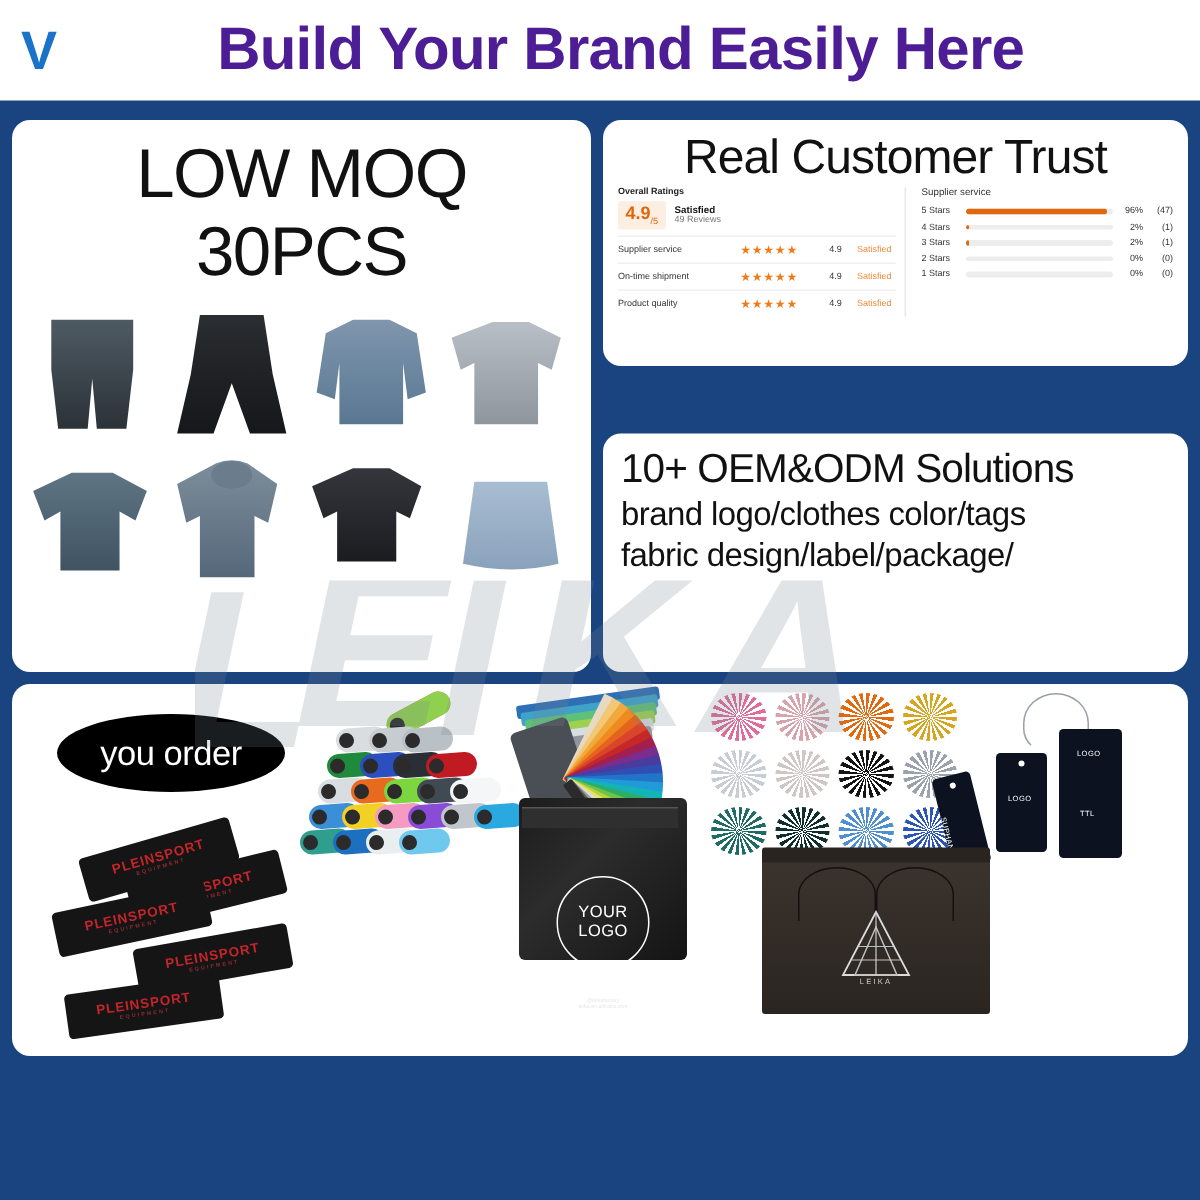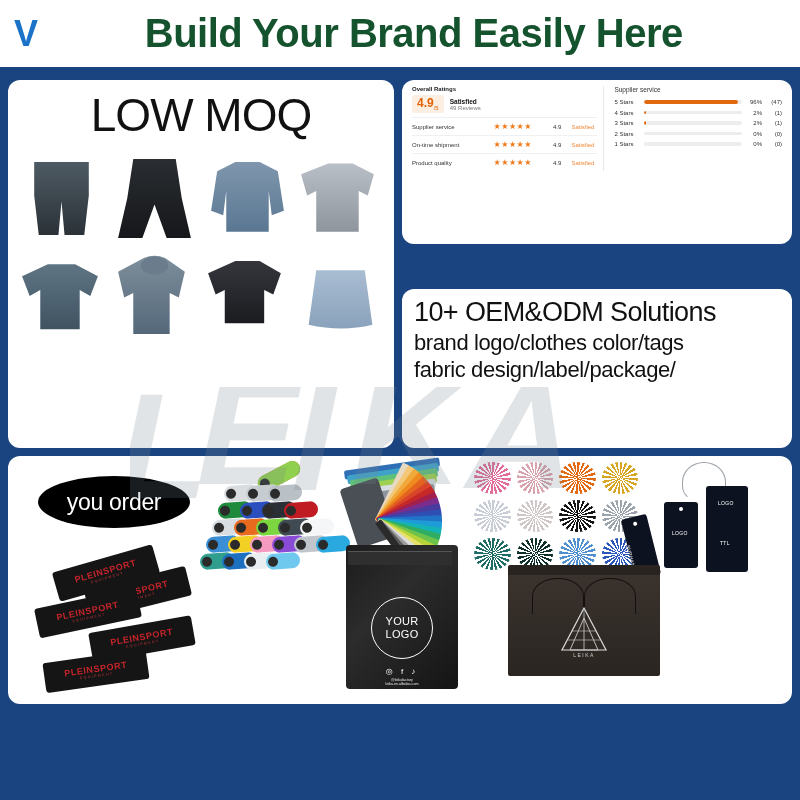--- a/index.html
+++ b/index.html
@@ -14,21 +14,21 @@
   
   .header {
     height: 72px; background: #ffffff;
     display: flex; align-items: center; padding: 0 10px 0 14px;
     border-bottom: 5px solid #1a4480;
   }
   .verified { display: flex; align-items: baseline; font-size: 31px; font-weight: bold; letter-spacing: -.5px; }
   .verified .v { color: #1a73c8; font-size: 36px; font-weight: bold; }
   .verified .rest { color: #15447e; font-size: 31px; font-weight: bold; }
   .headline {
-    flex: 1; text-align: center; color: #14532d;
+    flex: 1; text-align: center; color: #4c1d95;
     font-size: 40px; font-weight: bold; letter-spacing: -.5px;
     white-space: nowrap;
   }
 
   
   .stage { position: relative; height: 728px; background: #1a4480; padding: 8px; }
   .wm-letters {
     position: absolute; left: 130px; top: 315px; width: 560px; height: 150px;
     overflow: hidden; pointer-events: none; z-index: 4;
   }
@@ -115,21 +115,21 @@
   .tag-string { position: absolute; left: 54px; top: 2px; width: 44px; height: 40px; border: 1.5px solid #9aa0a6; border-radius: 50% 50% 40% 40%; border-bottom-color: transparent; }
 
   
   .labels { position: absolute; left: 16px; top: 96px; width: 180px; height: 140px; }
   .wlabel { position: absolute; width: 104px; height: 30px; background: #151515; border-radius: 3px;
             color: #c5242a; font-size: 9px; font-weight: bold; letter-spacing: .6px;
             display: flex; flex-direction: column; align-items: center; justify-content: center; }
   .wlabel small { font-size: 3.6px; color: #8e2b2f; letter-spacing: 1.4px; }
 
   
-  .mailer { position: absolute; left: 338px; top: 89px; width: 112px; height: 144px;
+  .mailer { position: absolute; left: 338px; top: 76px; width: 112px; height: 108px;
             background: linear-gradient(135deg,#1c1c1c 0%, #2c2c2c 40%, #141414 100%); border-radius: 4px; }
   .mailer-strip { position: absolute; left: 2px; top: 6px; width: 104px; height: 14px; background: #2f2f2f; border-top: 1px solid #555; }
   .mailer-circle { position: absolute; left: 50%; top: 52px; transform: translateX(-50%);
                    width: 62px; height: 62px; border: 1.5px solid #fff; border-radius: 50%;
                    display: flex; flex-direction: column; align-items: center; justify-content: center;
                    color: #fff; font-size: 11px; line-height: 1.15; letter-spacing: .3px; }
   .mailer-social { position: absolute; left: 50%; transform: translateX(-50%); top: 122px; color: #fff; font-size: 8px; letter-spacing: 3px; }
   .mailer-handle { position: absolute; left: 50%; transform: translateX(-50%); top: 133px; color: #e8e8e8; font-size: 3.6px; text-align: center; line-height: 1.25; }
 
   
@@ -165,20 +165,21 @@
     <span style="left:225px; top:-30px;">K</span>
     <span style="left:340px; top:-26px;">A</span>
   </div>
 
   <div class="row-top">
 
     <div class="col-left">
       <div class="card moq">
         <h2>
           <span>LOW MOQ</span><br>
+          <span>30PCS</span>
         </h2>
         <div class="garments" id="garments">
             <div class="g"><svg style="width:100%;height:100%" viewBox="0 0 60 60">
                 <defs>
                   <linearGradient id="g0" x1="0" y1="0" x2="0" y2="1">
                     <stop offset="0%" stop-color="#4e5a63"></stop>
                     <stop offset="100%" stop-color="#2b3238"></stop>
                   </linearGradient>
                 </defs>
                 <path d="M12,6 h36 v22 l-3,26 h-13 l-2,-22 l-2,22 h-13 l-3,-26 z" fill="url(#g0)"></path>
@@ -247,20 +248,21 @@
                 </defs>
                 <path d="M14,12 h32 l5,36 q-20,5 -42,0 z" fill="url(#g7)"></path>
               </svg></div>
           </div>
       </div>
     </div>
 
     <div class="col-right">
 
       <div class="card trust">
+        <h2>Real Customer Trust</h2>
         <div class="ratings">
           <div class="rt-left">
             <div class="ov-title">Overall Ratings</div>
             <div class="score-row">
               <div class="score-box">
                 <span>4.9</span><sub>/5</sub>
               </div>
               <div class="score-meta">
                 <div class="s1">Satisfied</div>
                 <div class="s2">49 Reviews</div>

